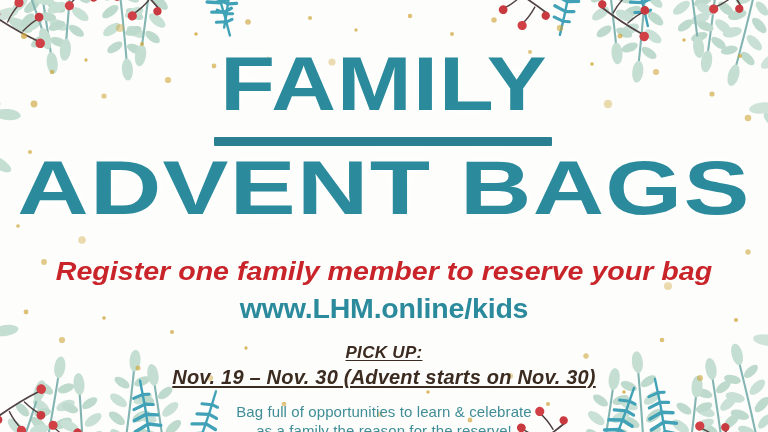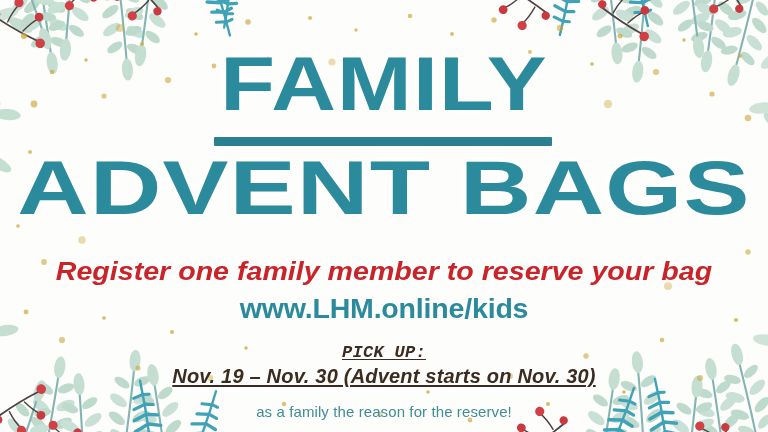--- a/index.html
+++ b/index.html
@@ -104,21 +104,21 @@
     transform: scaleX(1.02);
     text-shadow: 0 0 6px rgba(255,255,255,0.95);
   }
 
   #pickup-block {
     position: absolute;
     left: 0; right: 0;
     top: 327px;
   }
   #pickup-label {
-    font-family: Liberation Mono, monospace;
+    font-family: Liberation Sans, sans-serif;
     font-weight: 700;
     font-style: italic;
     font-size: 17px;
     text-decoration: underline;
     text-underline-offset: 2px;
     letter-spacing: 0.3px;
     white-space: nowrap;
     text-shadow: 0 0 5px rgba(255,255,255,0.95);
   }
   #pickup-dates {
@@ -325,17 +325,18 @@
     <div id="register-line" style="color: rgb(200, 36, 42);">Register one family member to reserve your bag</div>
 
     <div id="url-line" style="color: rgb(43, 138, 155);">www.LHM.online/kids</div>
 
     <div id="pickup-block">
       <span id="pickup-label" style="color: rgb(60, 43, 32);">PICK UP:</span>
       <span id="pickup-dates" style="color: rgb(60, 43, 32);">Nov. 19  –  Nov. 30 (Advent starts on Nov. 30)</span>
     </div>
 
     <div id="tagline" style="color: rgb(63, 141, 150);">
+      <span>Bag full of opportunities to learn &amp; celebrate</span>
       <span>as a family the reason for the reserve!</span>
     </div>
 
   </div>
 </div>
 
 </body></html>

